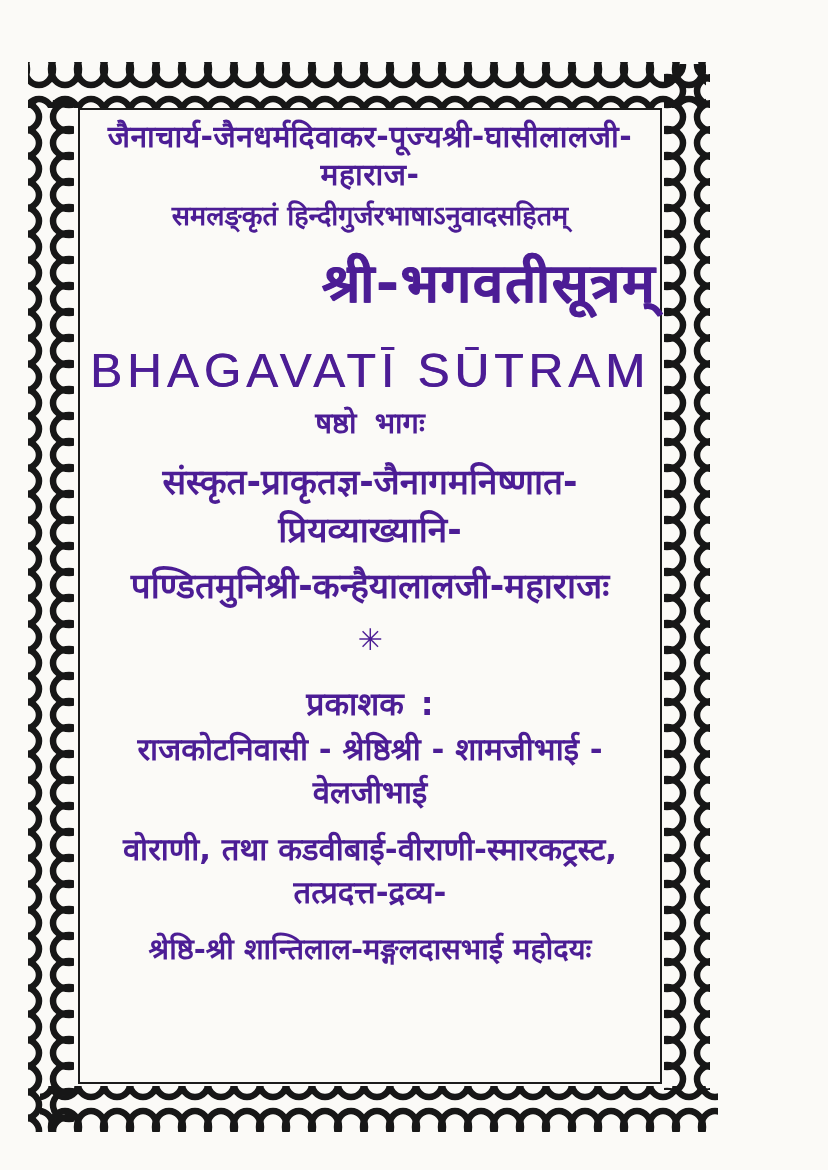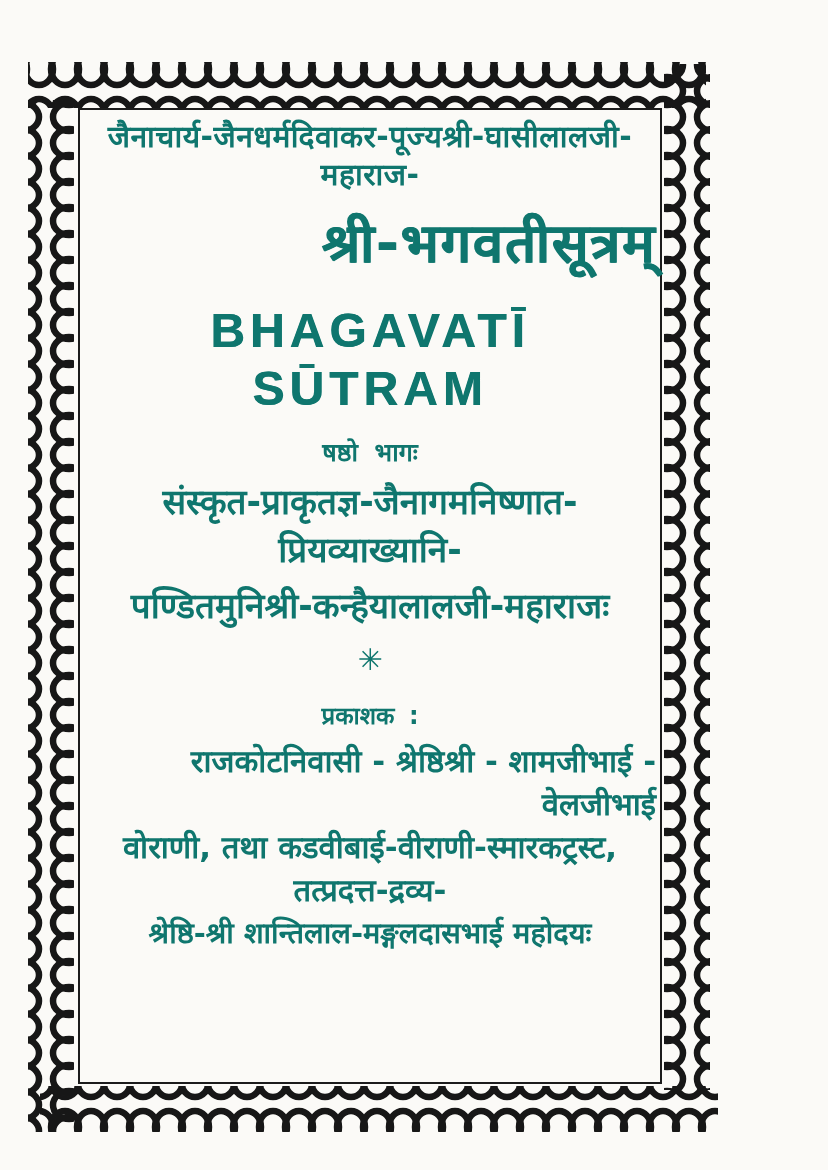--- a/index.html
+++ b/index.html
@@ -3,53 +3,53 @@
 <meta charset="utf-8">
 <style>
   html,body{margin:0;padding:0;background:#e8e8e6;}
   .page{
     position:relative;
     width:828px;height:1170px;
     margin:0 auto;
     background:#fbfaf7;
     overflow:hidden;
     font-family:"DejaVu Sans","Liberation Sans",sans-serif;
-    color:#0f766e;
+    color:#4c1d95;
   }
   .border-svg{position:absolute;left:0;top:0;pointer-events:none;}
   .inner-rule{
     position:absolute;left:78px;top:108px;width:580px;height:972px;
     border:2px solid #1c1c1c;
   }
   .content{
     position:absolute;left:84px;top:108px;width:572px;
     text-align:center;
   }
-  .dev{font-family:"DejaVu Sans","Liberation Sans",sans-serif;font-weight:700;}
+  .dev{font-family:"DejaVu Sans","Liberation Sans",sans-serif;font-weight:700;margin-top:14px;}
   .hline1{margin-top:10px;font-size:30px;line-height:38px;letter-spacing:.5px;}
   .hline2{margin-top:12px;font-size:27px;line-height:36px;}
   .hline3{margin-top:4px;font-size:27px;line-height:36px;}
   .title-dev{
     margin-top:12px;font-size:54px;line-height:76px;letter-spacing:2px;
     text-shadow:1px 0 0 currentColor;
     text-align:right;
   }
   .title-latin{
-    margin-top:20px;font-size:48px;line-height:58px;font-weight:700;
+    margin-top:20px;font-size:48px;line-height:58px;font-weight:400;
     letter-spacing:5px;font-family:"Liberation Sans","DejaVu Sans",sans-serif;
     text-shadow:.6px 0 0 currentColor;
   }
-  .volume{margin-top:16px;font-size:25px;line-height:38px;word-spacing:8px;}
+  .volume{margin-top:4px;font-size:29px;line-height:38px;word-spacing:8px;}
   .editor-head{margin-top:12px;font-size:27px;line-height:36px;}
-  .skt1{margin-top:6px;font-size:35px;line-height:48px;}
+  .skt1{margin-top:16px;font-size:35px;line-height:48px;}
   .skt2{margin-top:8px;font-size:35px;line-height:48px;}
   .rosette{margin-top:12px;font-size:30px;line-height:36px;font-weight:400;}
-  .pub-head{margin-top:20px;font-size:24px;line-height:36px;word-spacing:6px;}
+  .pub-head{margin-top:28px;font-size:32px;line-height:36px;word-spacing:6px;}
   .pub1,.pub2,.pub3{font-size:31px;line-height:43px;}
-  .pub1{margin-top:6px;text-align:right;}
+  .pub1{margin-top:6px;}
   .pub4{font-size:29px;line-height:42px;}
 </style>
 </head>
 <body>
 
 <div class="page">
 
   <svg class="border-svg" width="828" height="1170" aria-hidden="true">
     <defs>
       <pattern id="chainH" width="26" height="46" patternUnits="userSpaceOnUse">
@@ -71,20 +71,21 @@
     <rect x="40" y="1086" width="678" height="46" fill="url(#chainH)"></rect>
     <rect x="28" y="100" width="46" height="1032" fill="url(#chainV)"></rect>
     <rect x="664" y="64" width="46" height="1026" fill="url(#chainV)"></rect>
   </svg>
 
   <div class="inner-rule"></div>
 
   <div class="content">
 
     <div class="dev hline1">जैनाचार्य-जैनधर्मदिवाकर-पूज्यश्री-घासीलालजी-महाराज-</div>
+    <div class="dev hline3">समलङ्कृतं हिन्दीगुर्जरभाषाऽनुवादसहितम्</div>
 
     <div class="dev title-dev">श्री-भगवतीसूत्रम्</div>
     <div class="title-latin">BHAGAVATĪ SŪTRAM</div>
     <div class="dev volume">षष्ठो भागः</div>
 
     <div class="dev skt1">संस्कृत-प्राकृतज्ञ-जैनागमनिष्णात-प्रियव्याख्यानि-</div>
     <div class="dev skt2">पण्डितमुनिश्री-कन्हैयालालजी-महाराजः</div>
 
     <div class="rosette">✳</div>
 

